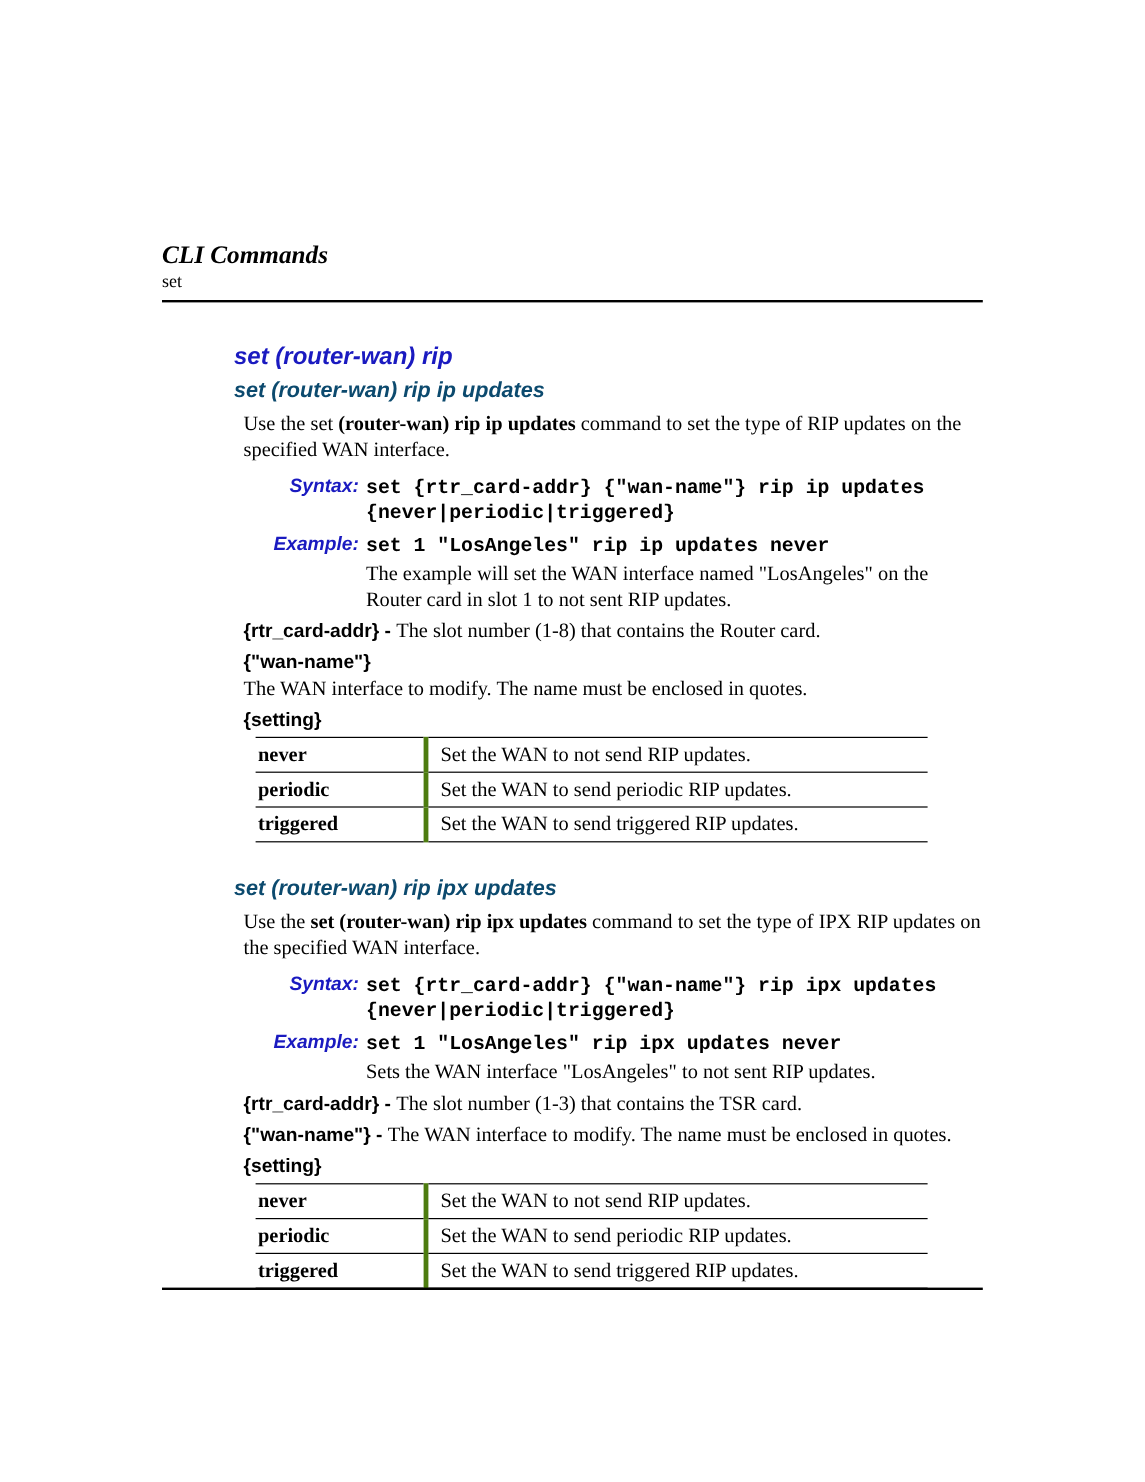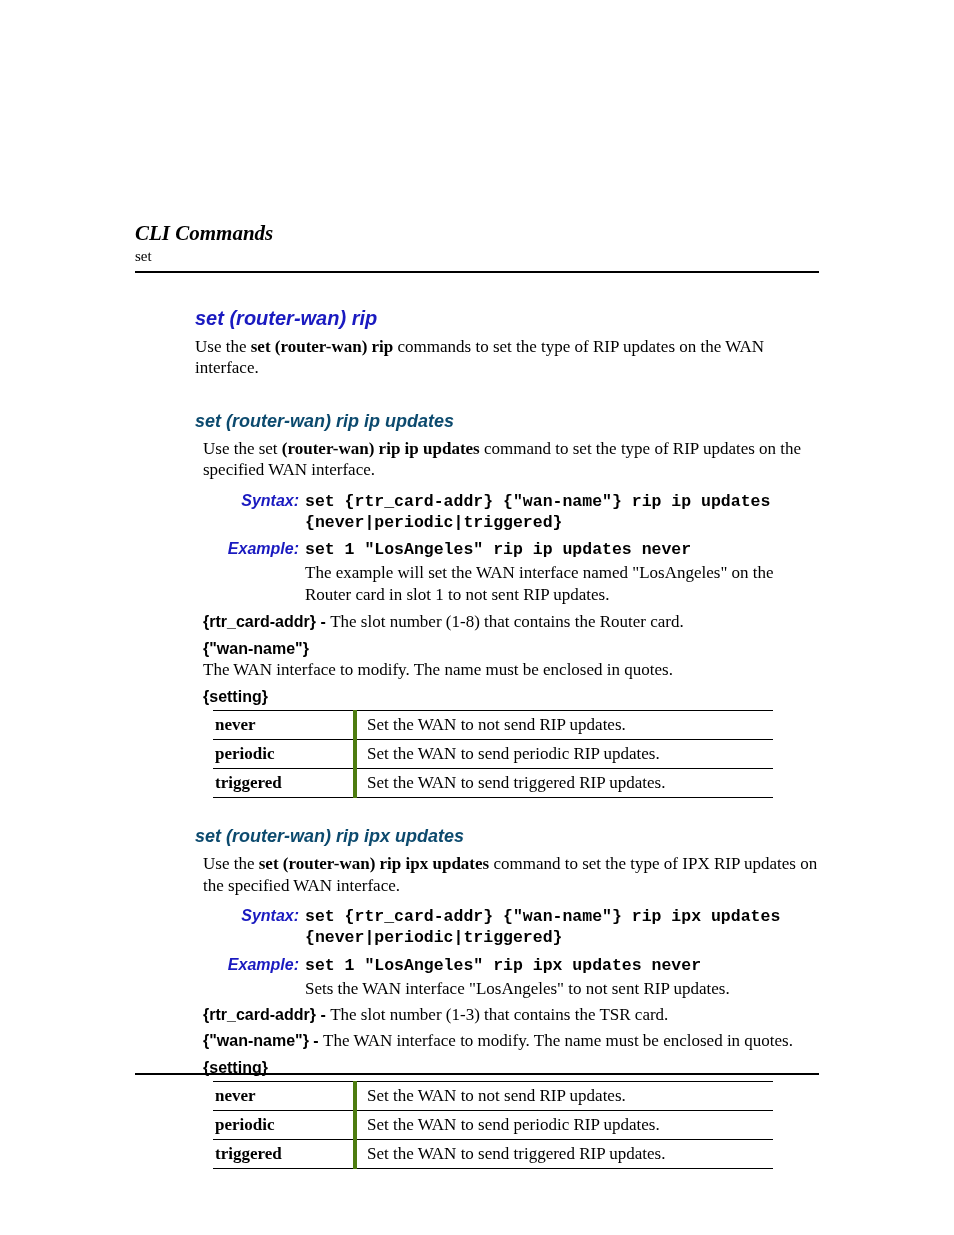--- a/index.html
+++ b/index.html
@@ -11,21 +11,20 @@
   }
   .page {
     width: 954px;
     height: 1235px;
     box-sizing: border-box;
     padding: 200px 135px 160px 135px;
     position: relative;
   }
   .header-block {
     margin-bottom: 6px;
-    margin-top: 21px;
   }
   .chapter-title {
     font-style: italic;
     font-weight: bold;
     font-size: 21px;
   }
   .subchapter {
     font-size: 15px;
     margin-top: 2px;
   }
@@ -173,23 +172,20 @@
 
   <div class="header-block">
     <div class="chapter-title">CLI Commands</div>
     <div class="subchapter">set</div>
   </div>
   <hr class="header-rule">
 
   <div class="content">
 
     <div class="h-main">set (router-wan) rip</div>
-    <p class="intro">
-      <span>Use the </span><strong>set (router-wan) rip</strong><span> commands to set the type of RIP updates on the WAN interface.</span>
-    </p>
 
     <div class="h-sub">set (router-wan) rip ip updates</div>
     <div class="indent">
       <p class="body-text">
         <span>Use the set </span><strong>(router-wan) rip ip updates</strong><span> command to set the type of RIP updates on the specified WAN interface.</span>
       </p>
 
       <div class="hanging">
         <div class="hang-label">Syntax:</div>
         <div class="hang-body mono">set {rtr_card-addr} {"wan-name"} rip ip updates {never|periodic|triggered}</div>

